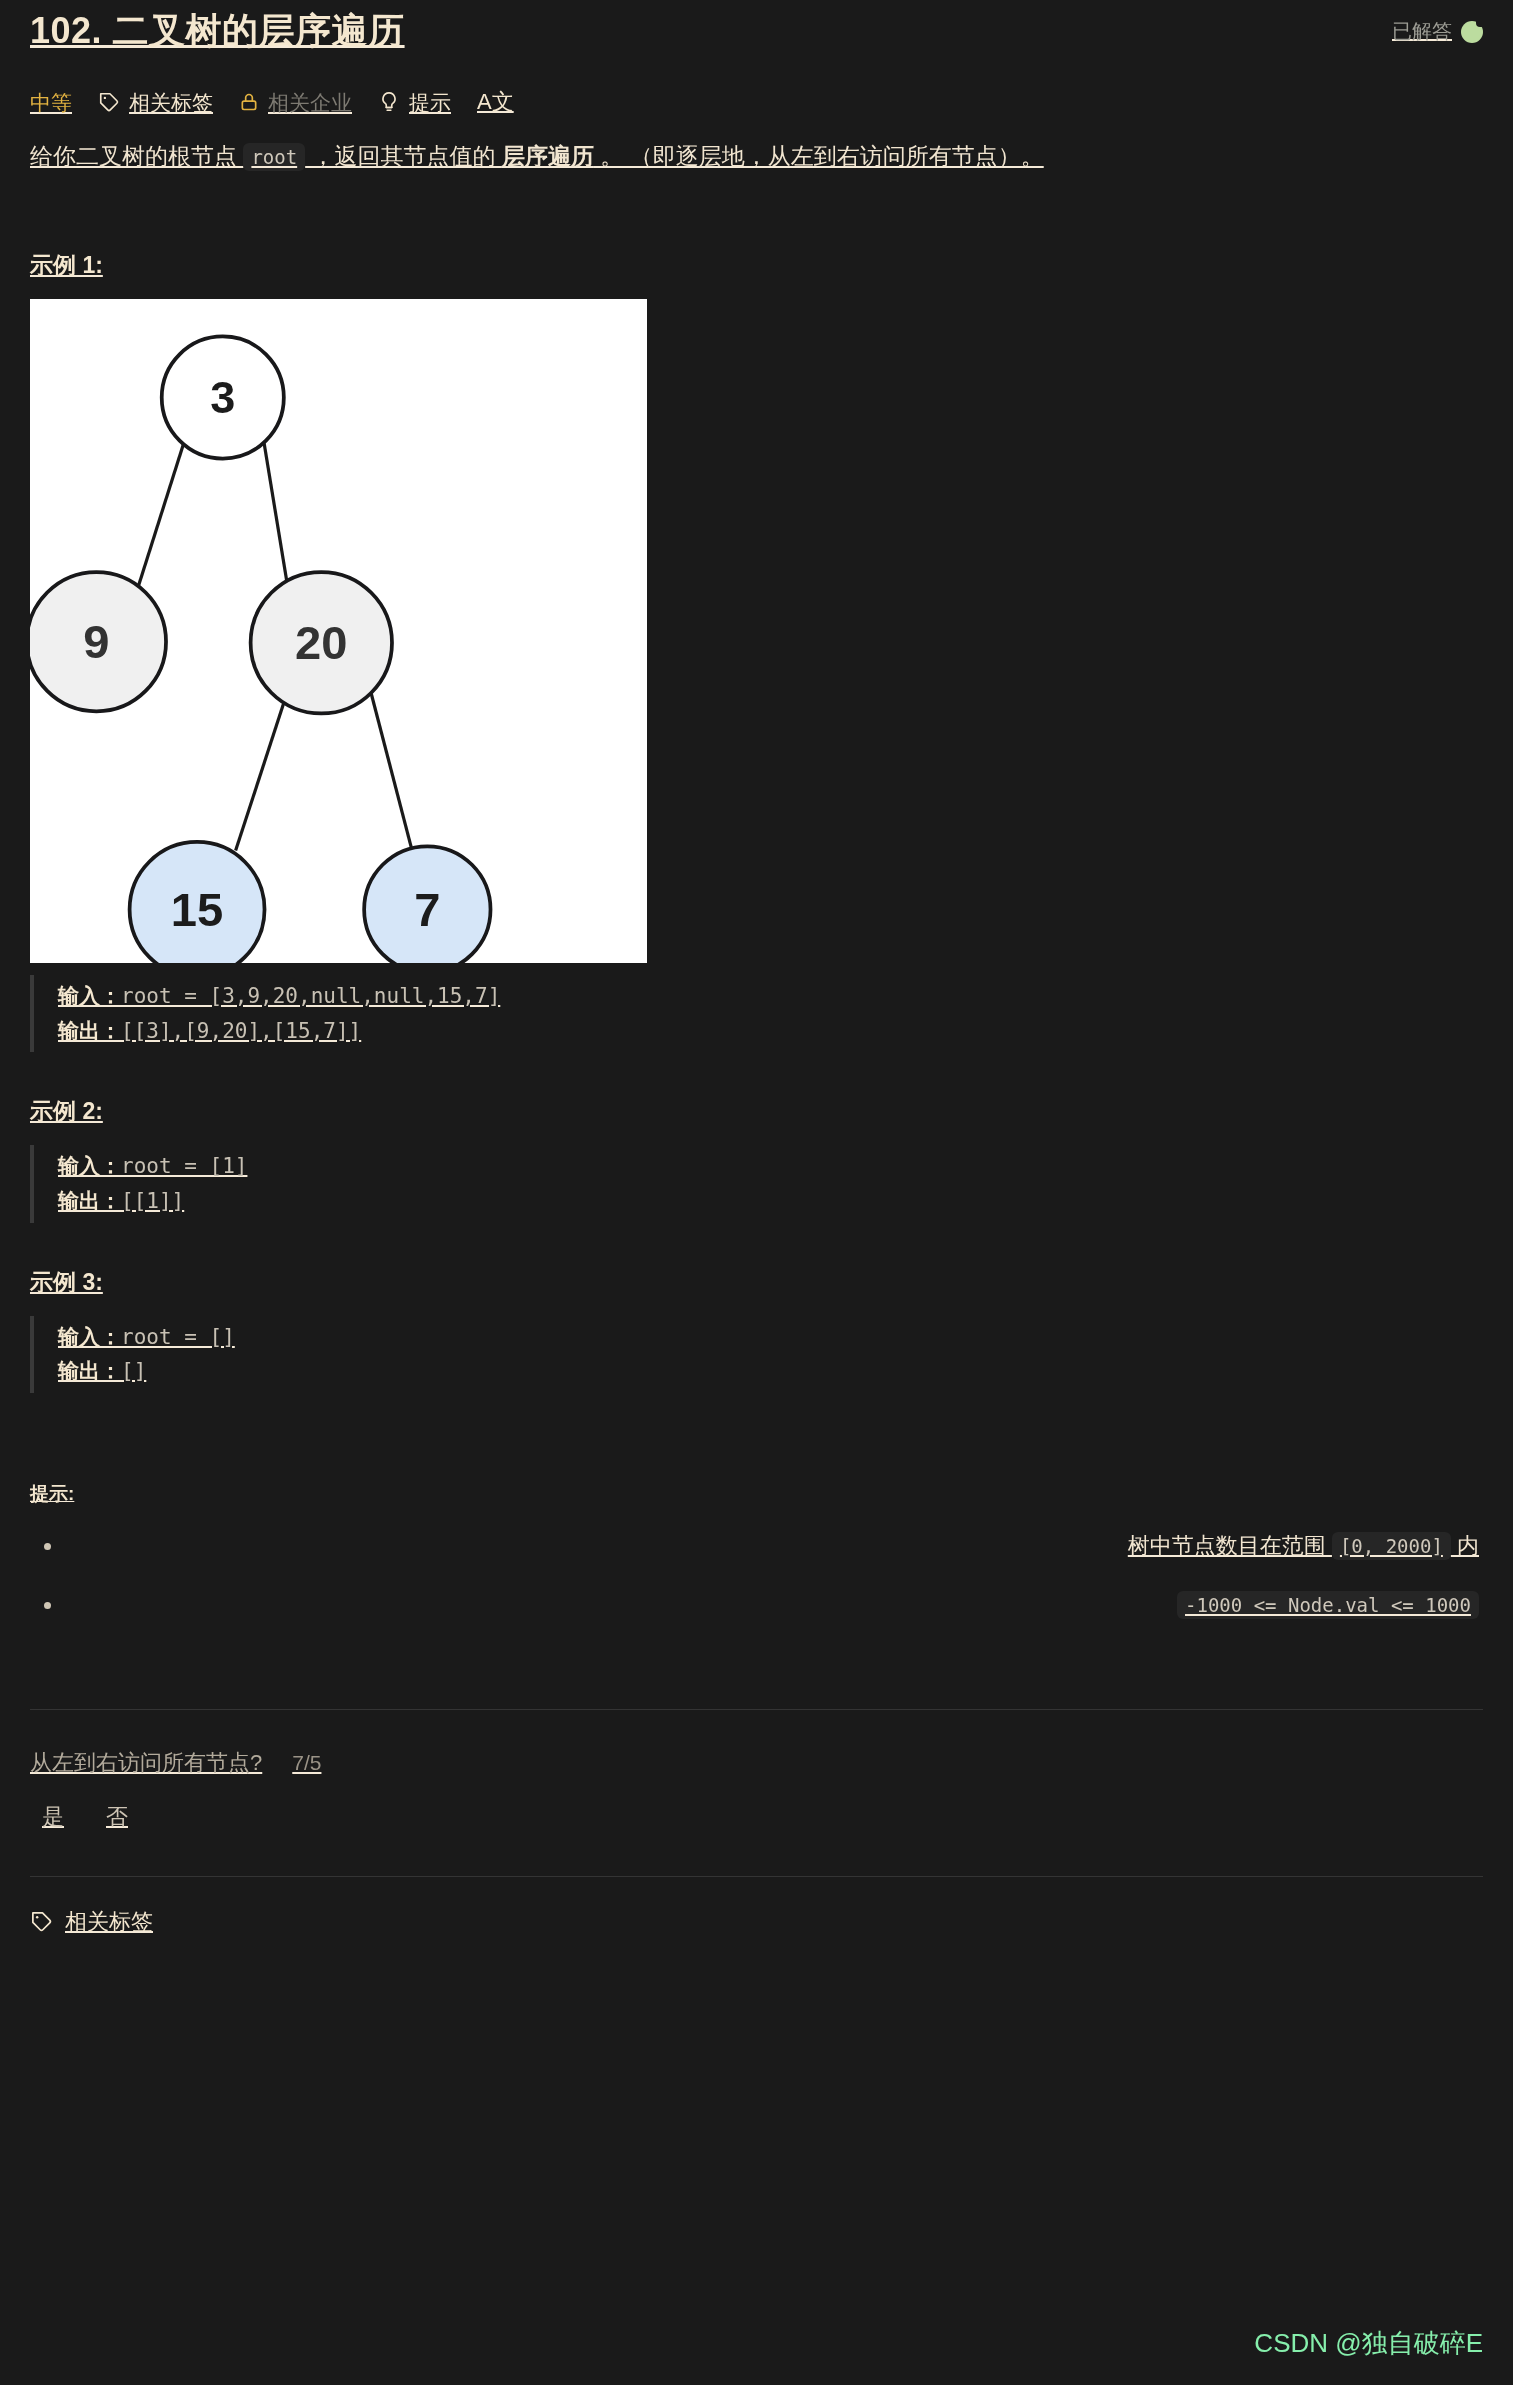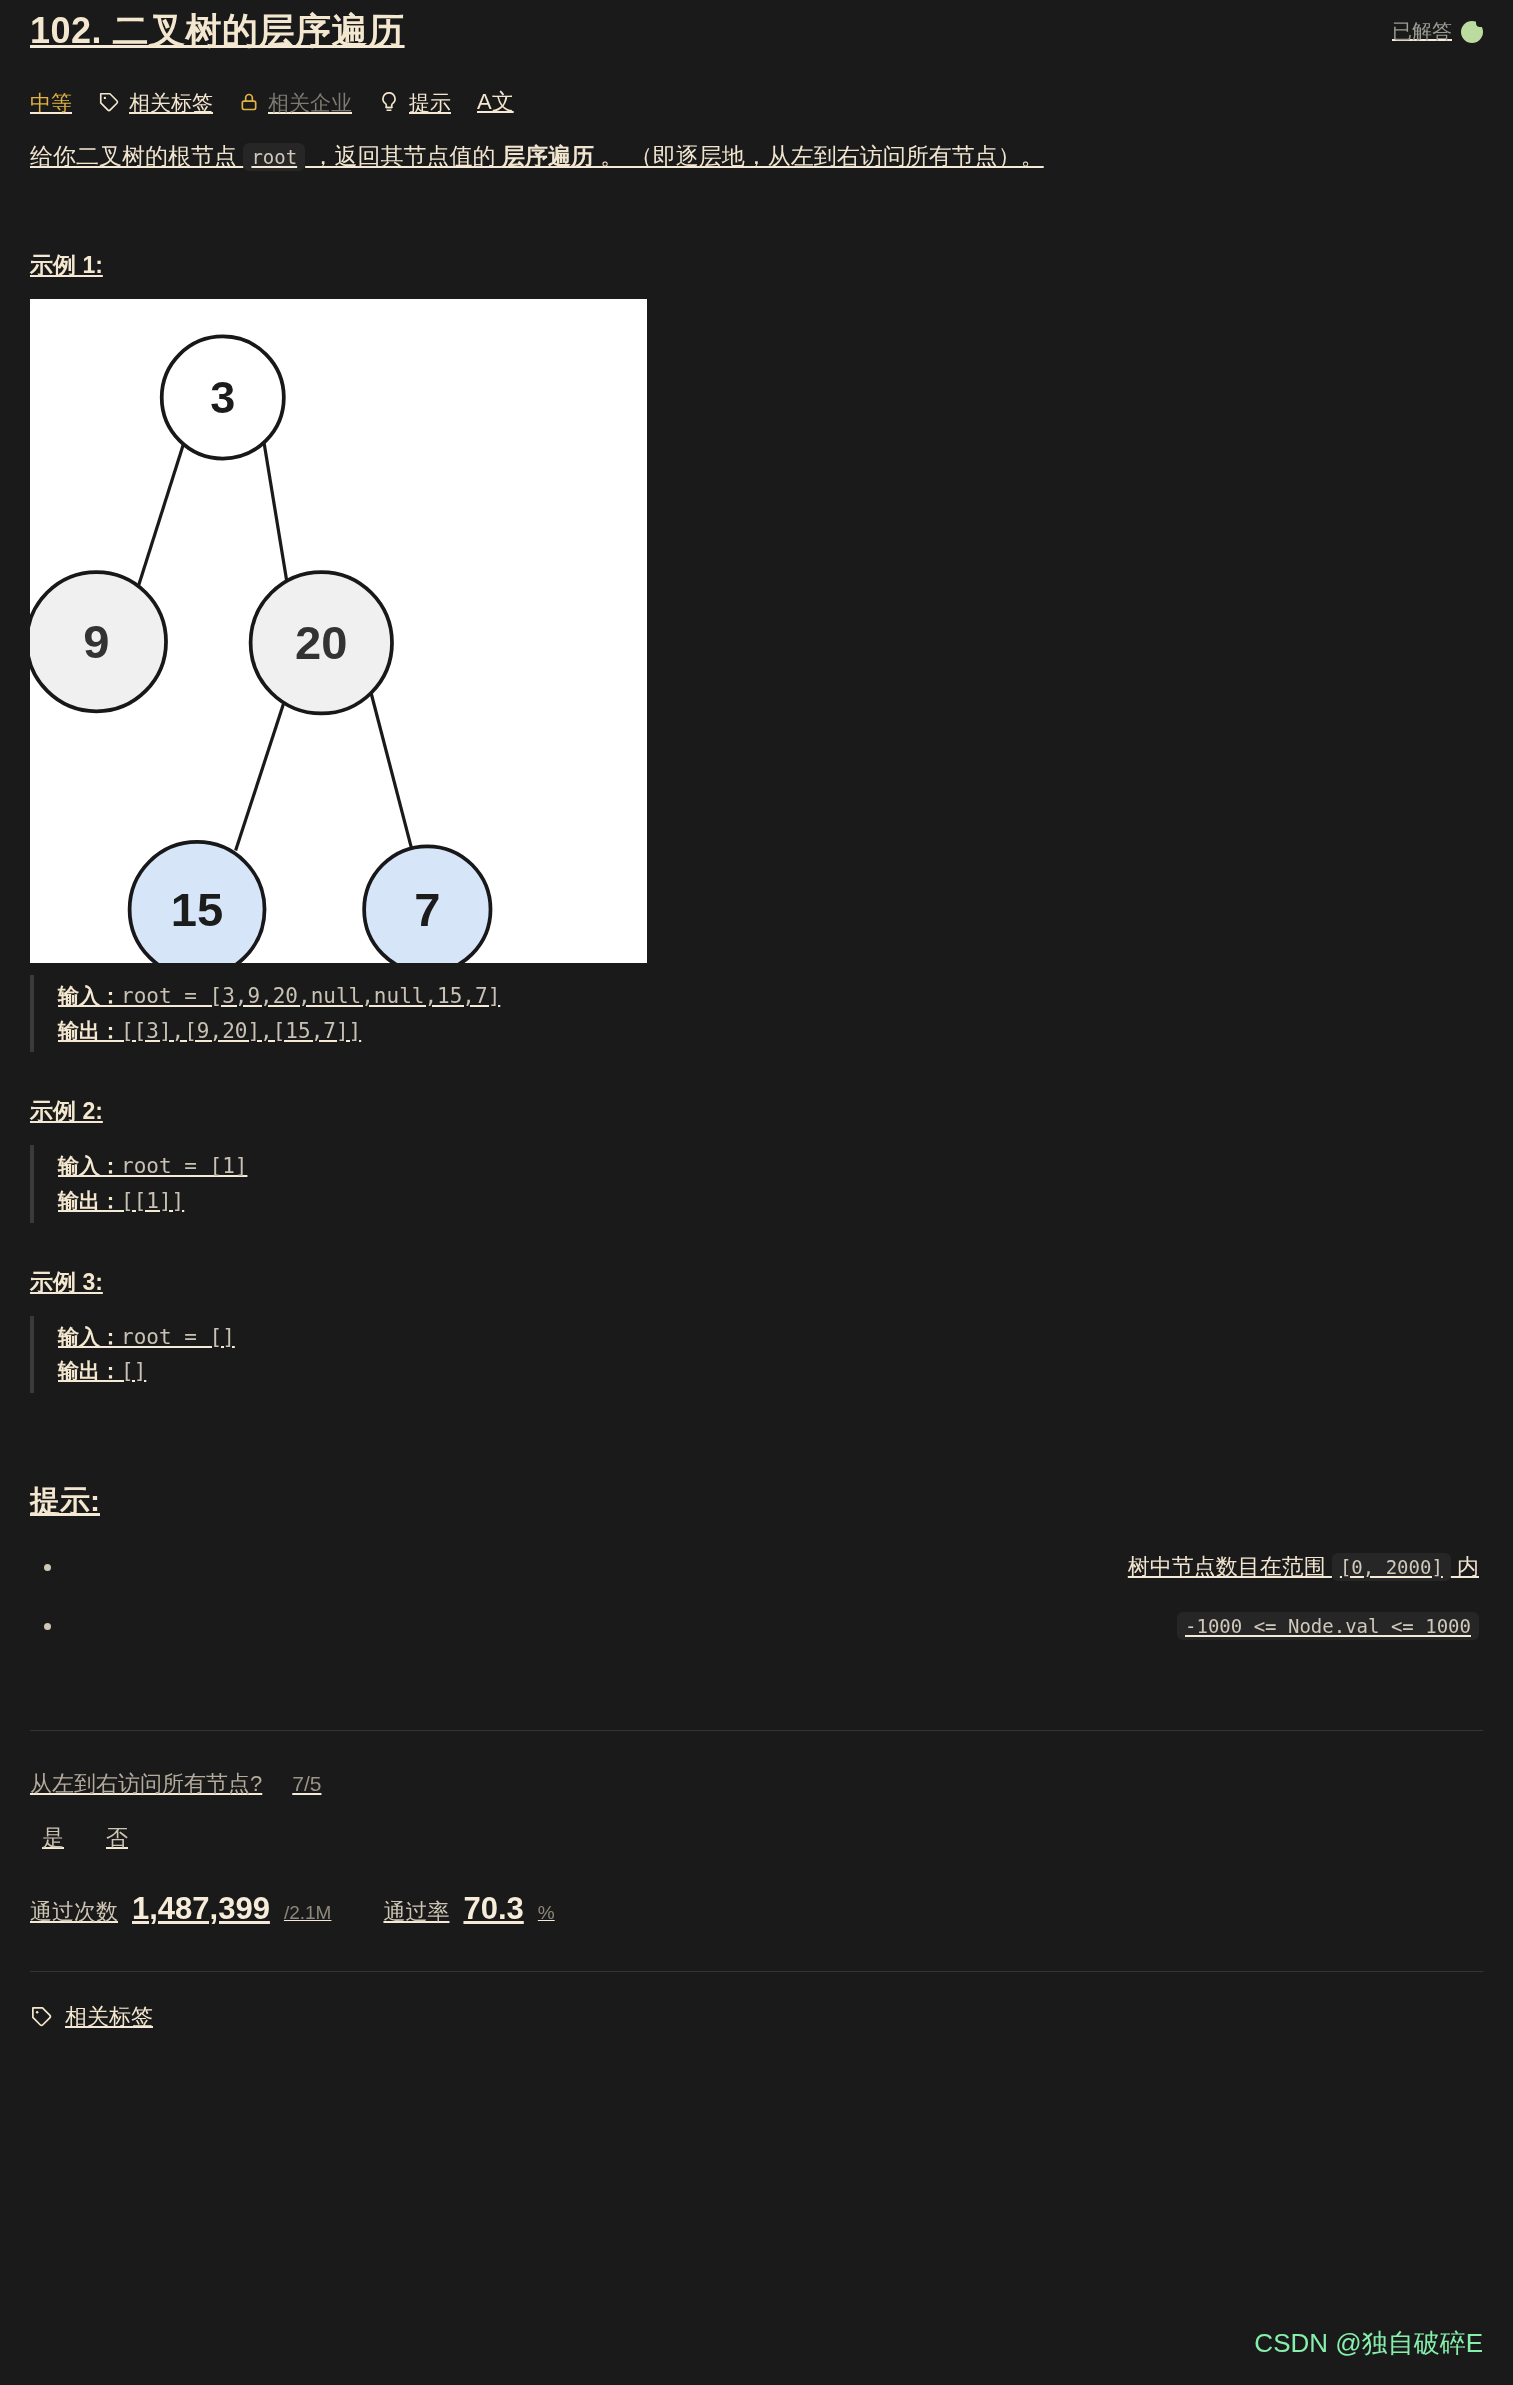--- a/index.html
+++ b/index.html
@@ -132,25 +132,25 @@
     font-size: 21px;
     line-height: 1.6;
     color: #c8c1b4;
     white-space: pre;
   }
   pre.code-block b { color: #f4e7cf; font-weight: bold;
     font-family: "Liberation Sans", sans-serif; font-size: 21px;}
 
   
   .hints-heading {
-    font-size: 30px;
+    font-size: 19px;
     font-weight: bold;
     color: #f4e7cf;
     margin-top: 88px;
-    margin-bottom: 28px;
+    margin-bottom: 22px;
   }
   ul.hints {
     margin: 4px; padding: 0; list-style: none; text-align: right;
   }
   ul.hints li {
     position: relative;
     padding-left: 34px;
     font-size: 22px;
     line-height: 1.5;
     color: #f1e5d0;
@@ -338,32 +338,20 @@
 
   <div class="poll-row">
     <span>从左到右访问所有节点?</span>
     <span class="poll-count">7/5</span>
   </div>
   <div class="poll-buttons">
     <span class="poll-btn">是</span>
     <span class="poll-btn">否</span>
   </div>
 
-  <div class="stats-row">
-    <div class="stat">
-      <span class="stat-label">通过次数</span>
-      <span class="stat-value">1,487,399</span>
-      <span class="stat-sub">/2.1M</span>
-    </div>
-    <div class="stat">
-      <span class="stat-label">通过率</span>
-      <span class="stat-value">70.3</span>
-      <span class="stat-sub">%</span>
-    </div>
-  </div>
 
   <div class="divider bottom"></div>
 
   <div class="bottom-tag">
     <span>
       <svg class="icon-svg" width="23" height="23" viewBox="0 0 24 24" fill="none" stroke="#f4e7cf" stroke-width="1.8" stroke-linecap="round" stroke-linejoin="round">
         <path d="M20.6 13.4 13.4 20.6a2 2 0 0 1-2.8 0L3 13V3h10l7.6 7.6a2 2 0 0 1 0 2.8z"></path>
         <circle cx="7.5" cy="7.5" r="1.3" fill="#f4e7cf" stroke="none"></circle>
       </svg>
     </span>

